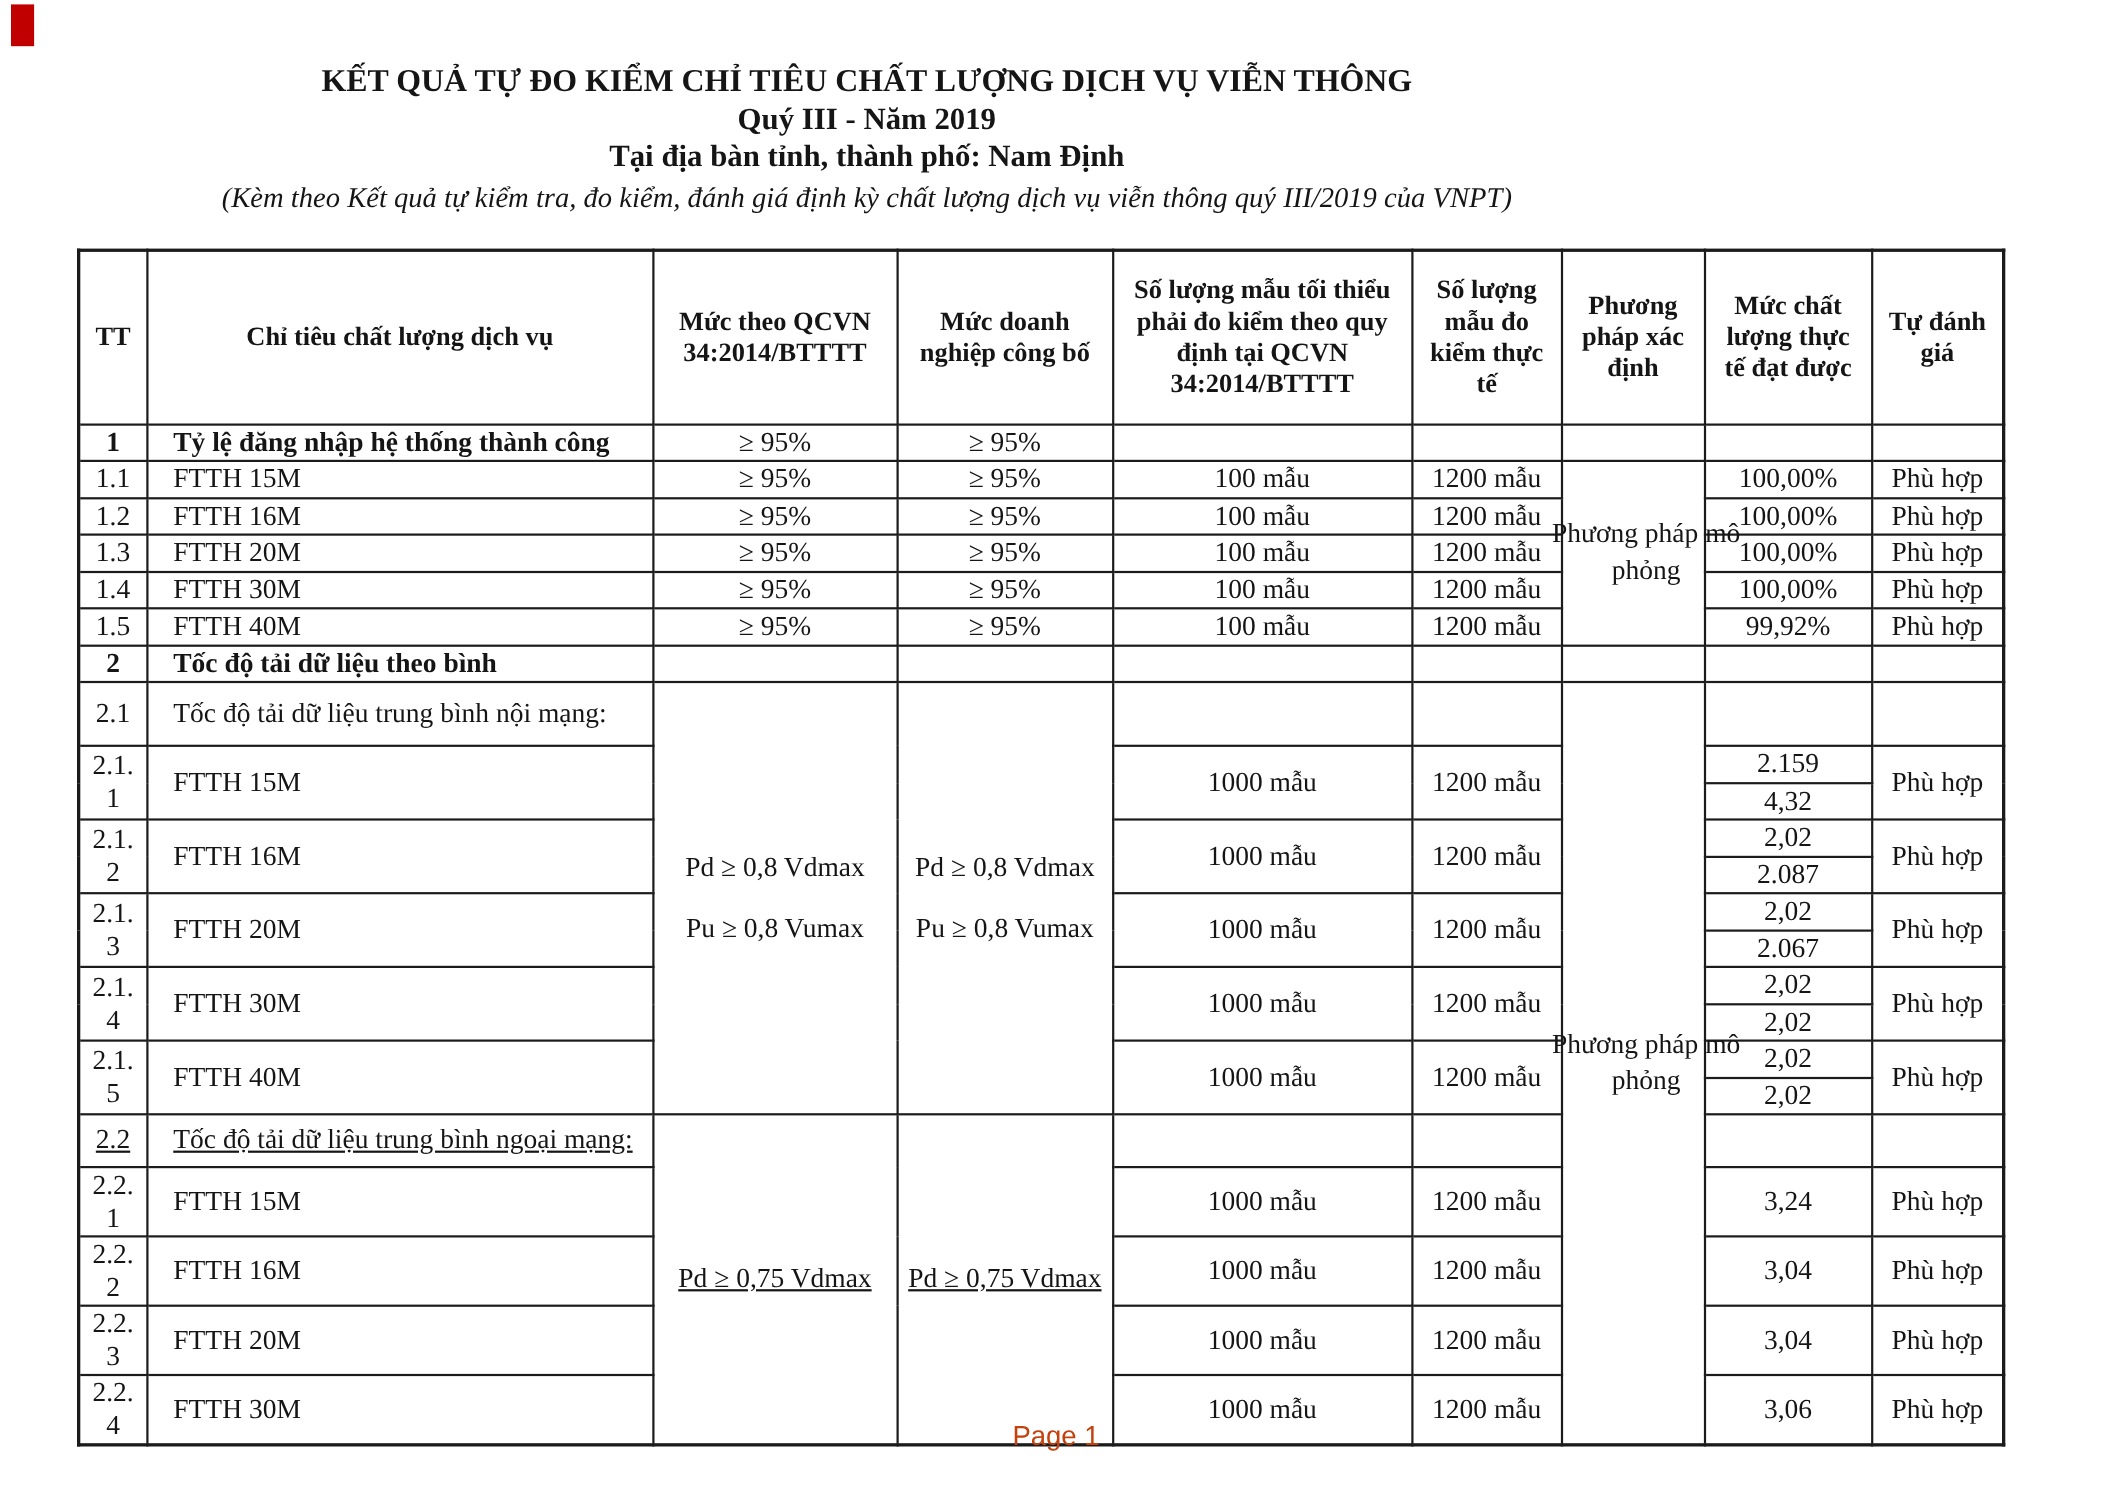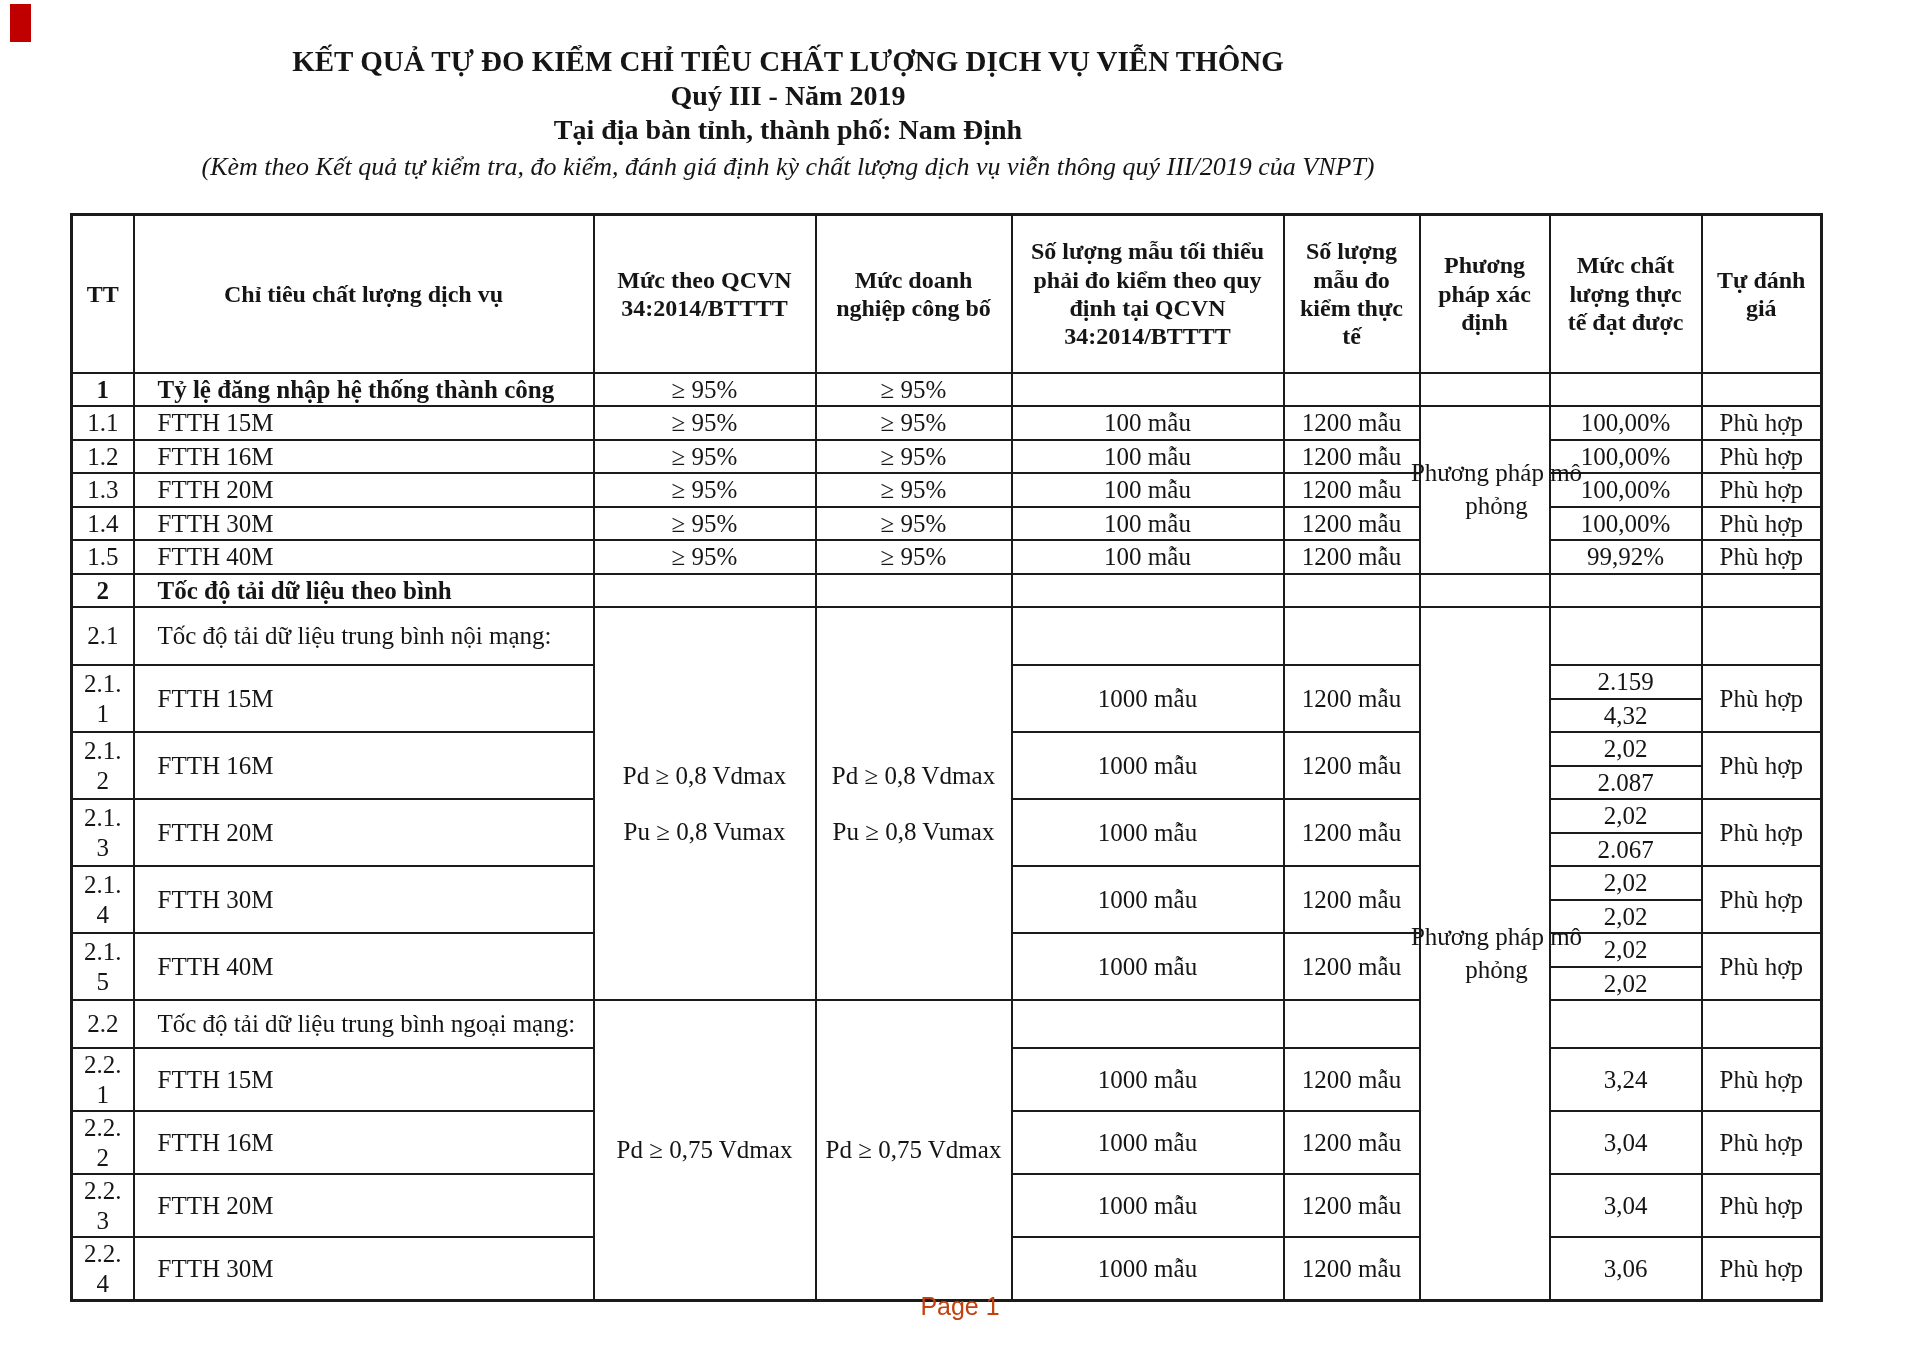--- a/index.html
+++ b/index.html
@@ -4,21 +4,21 @@
 <style>
   html,body{margin:0;padding:0;background:#ffffff;}
   body{
     width:1920px;height:1359px;
     font-family:"Liberation Serif","DejaVu Serif",serif;
     color:#151515;
     position:relative;
   }
   .page{position:relative;width:1920px;height:1359px;overflow:hidden;}
   .red-mark{position:absolute;left:10px;top:4px;width:21px;height:38px;background:#c00000;}
-  .titles{width:1576px;text-align:center;padding-top:44px;}
+  .titles{width:1576px;text-align:center;padding-top:57px;}
   .t-line1,.t-line2{font-weight:bold;font-size:29px;line-height:1.22;}
   .t-line3,.t-line4{font-weight:bold;font-size:28px;line-height:1.2;}
   .t-line5{font-style:italic;font-size:26px;line-height:1.25;margin-top:4px;}
   table.main{
     border-collapse:collapse;
     table-layout:fixed;
     margin:30px 0 0 70px;
     width:1750px;
     border:3px solid #1b1b1b;
   }
@@ -32,21 +32,21 @@
     overflow:visible;
     word-wrap:break-word;
   }
   th{font-weight:bold;font-size:24px;padding:4px 8px;}
   td.left{text-align:left;padding-left:23px;}
   .bold{font-weight:bold;}
   tr.hdr{height:158px;}
   tr.h33{height:33px;}
   tr.h56{height:58px;}
   tr.h31{height:31px;}
-  tr.h48{height:48px;}
+  tr.h48{height:48px;text-decoration:underline;}
   tr.h46{height:46px;}
   .method-inner{width:176px;margin-left:-18px;line-height:1.3;}
   .qcvn-pair div{line-height:1.2;}
   .qcvn-pair div + div{margin-top:26px;}
   .footer{
     position:absolute;left:0;top:1292px;width:1920px;
     text-align:center;
     font-family:"Liberation Sans","DejaVu Sans",sans-serif;
     font-size:25px;color:#c2410c;
   }

